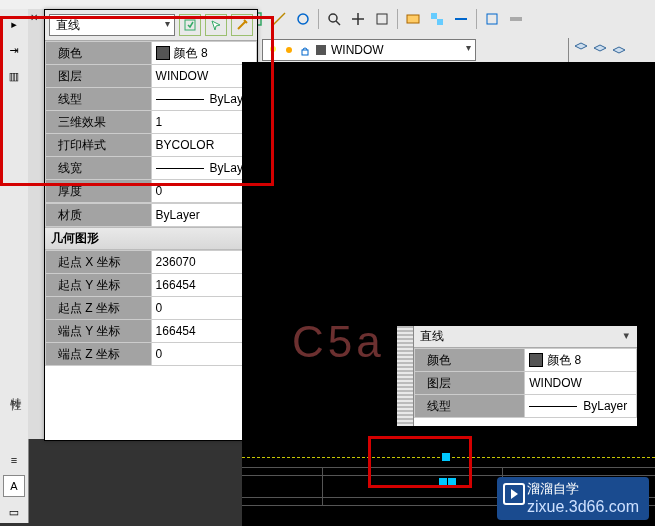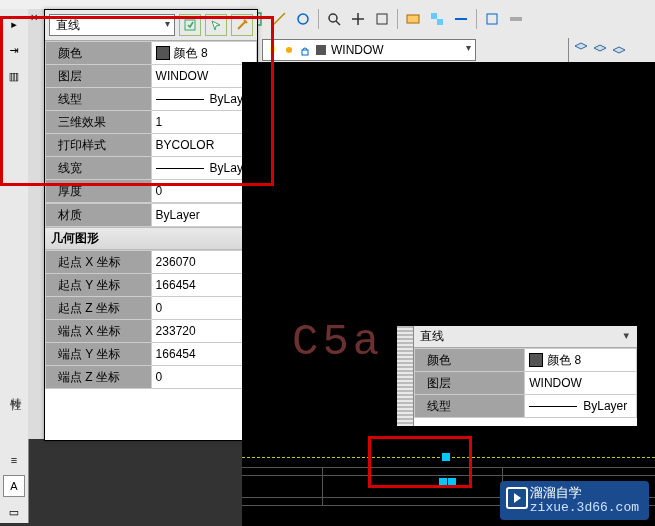--- a/index.html
+++ b/index.html
@@ -279,21 +279,21 @@
     height: 464px;
     background: #000;
   }
 
   .canvas .c5a {
     position: absolute;
     left: 50px;
     top: 255px;
     color: #6c3030;
     font-size: 44px;
-    font-family: Liberation Mono, monospace;
+    font-family: Liberation Sans, sans-serif;
     letter-spacing: 4px;
   }
 
   .canvas .yellow-line {
     position: absolute;
     left: 0;
     top: 395px;
     width: 413px;
     height: 0;
     border-top: 1px dashed #c9c900;
@@ -414,23 +414,22 @@
   .watermark .play::after {
     content: "";
     width: 0;
     height: 0;
     border-left: 7px solid #fff;
     border-top: 5px solid transparent;
     border-bottom: 5px solid transparent;
     margin-left: 2px;
   }
   .watermark .sub {
-    font-size: 13px;
+    font-size: 16px;
     color: #cde0ff;
-    font-family: Liberation Mono, monospace;
   }
 
   
   .right-peek {
     position: absolute;
     left: 568px;
     top: 38px;
     width: 87px;
     height: 24px;
     background: #e9e9e9;
@@ -639,24 +638,20 @@
       </tr>
       <tr>
         <td class="key">起点 Y 坐标</td>
         <td>166454</td>
       </tr>
       <tr>
         <td class="key">起点 Z 坐标</td>
         <td>0</td>
       </tr>
       <tr>
-        <td class="key">端点 X 坐标</td>
-        <td>233720</td>
-      </tr>
-      <tr>
         <td class="key">端点 Y 坐标</td>
         <td>166454</td>
       </tr>
       <tr>
         <td class="key">端点 Z 坐标</td>
         <td>0</td>
       </tr>
 
     </tbody>
       </table>

